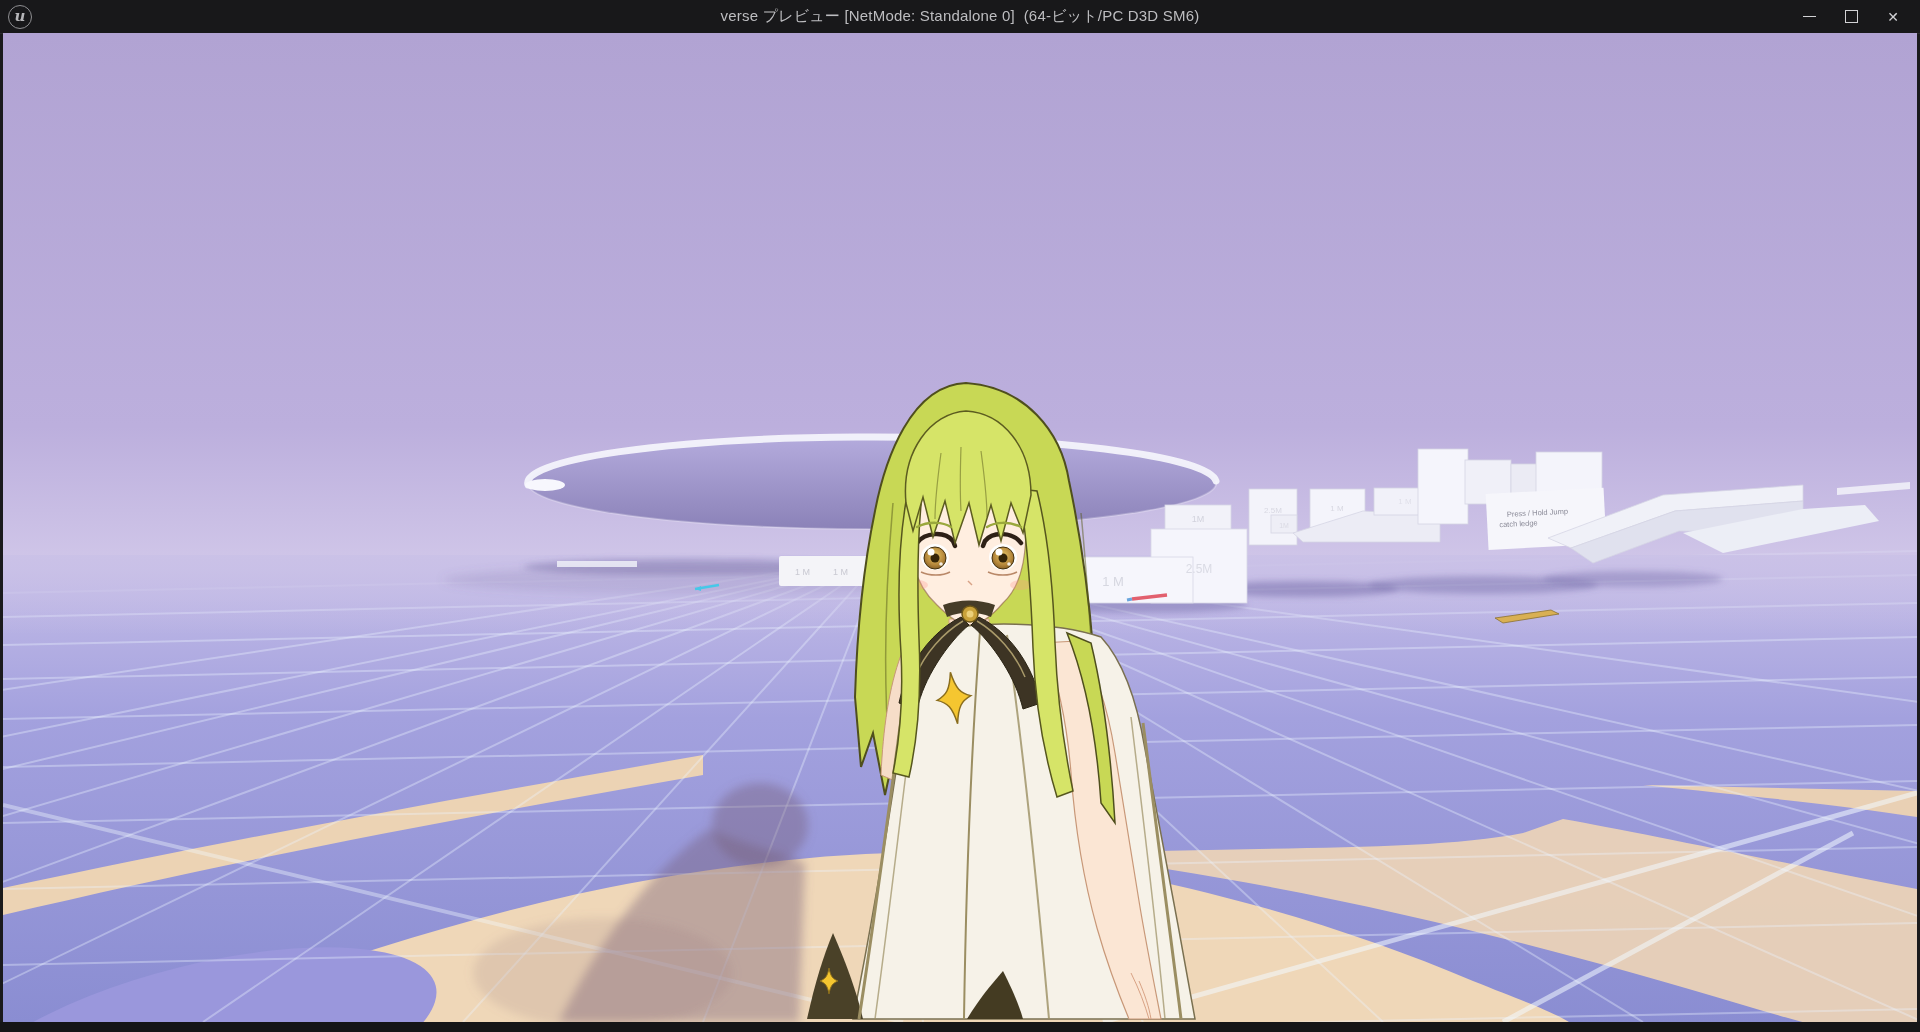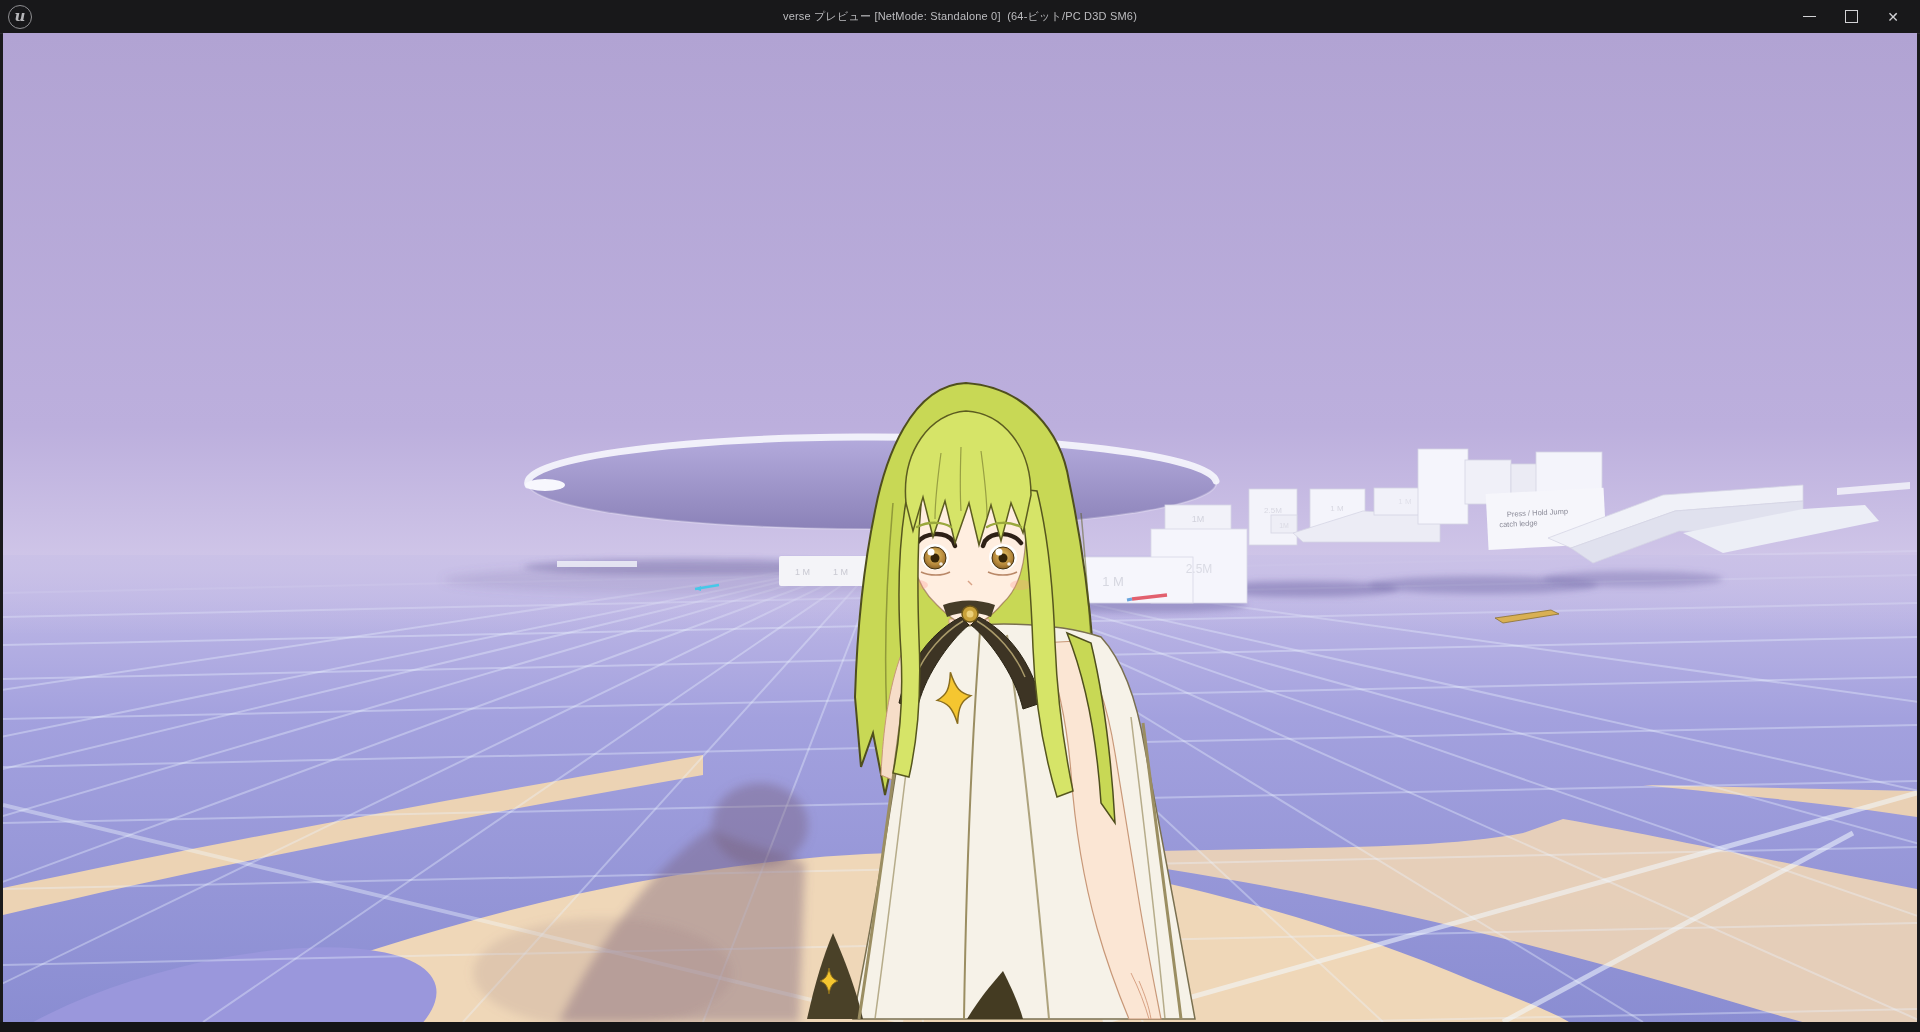--- a/index.html
+++ b/index.html
@@ -5,21 +5,21 @@
   html,body{margin:0;padding:0;width:1920px;height:1032px;overflow:hidden;background:#141416;
     font-family:"Liberation Sans",sans-serif;}
   .window{position:relative;width:1920px;height:1032px;background:#1a1a1c;}
   .titlebar{position:absolute;top:0;left:0;right:0;height:33px;background:#18181a;
     border-bottom:1px solid #2a2a2c;display:flex;align-items:center;}
   .logo{position:absolute;left:8px;top:5px;width:22px;height:22px;border:1.5px solid #8f8f92;
     border-radius:50%;display:flex;align-items:center;justify-content:center;}
   .logo span{color:#b5b5b8;font-family:"DejaVu Serif",serif;font-style:italic;font-weight:bold;
     font-size:15px;line-height:1;transform:translateY(-1px);}
   .title{position:absolute;left:0;right:0;top:0;height:33px;display:flex;align-items:center;
-    justify-content:center;color:#bdbdc0;font-size:11px;letter-spacing:.2px;white-space:pre;}
+    justify-content:center;color:#bdbdc0;font-size:15px;letter-spacing:.2px;white-space:pre;}
   .controls{position:absolute;right:6px;top:0;height:33px;display:flex;align-items:center;}
   .wbtn{width:42px;height:33px;display:flex;align-items:center;justify-content:center;
     color:#d2d2d5;font-size:14px;cursor:pointer;}
   .glyph-min{display:block;width:13px;height:0;border-top:1.6px solid #d2d2d5;}
   .glyph-max{display:block;width:11px;height:11px;border:1.6px solid #d2d2d5;}
   .viewport{position:absolute;top:33px;left:3px;right:3px;bottom:10px;overflow:hidden;background:#b3a5d5;}
   .viewport svg{display:block;width:100%;height:100%;}
   .bottombar{position:absolute;left:0;right:0;bottom:0;height:10px;background:#151517;}
   text{font-family:"Liberation Sans",sans-serif;}
 </style>

